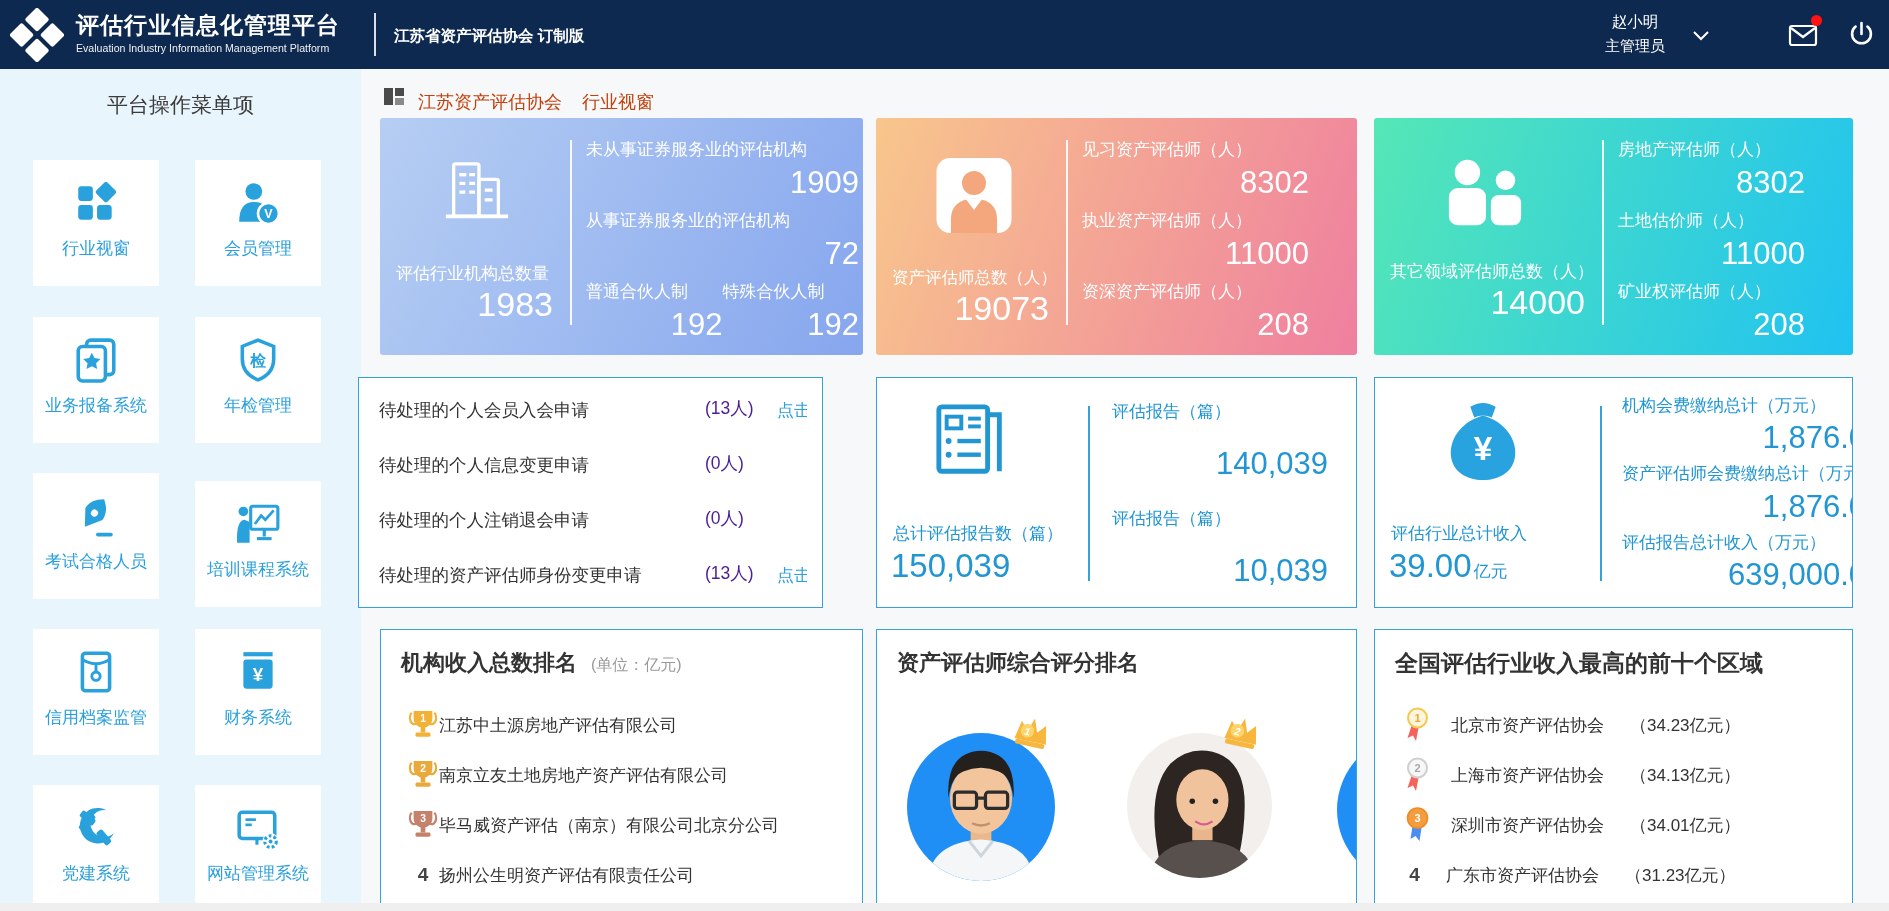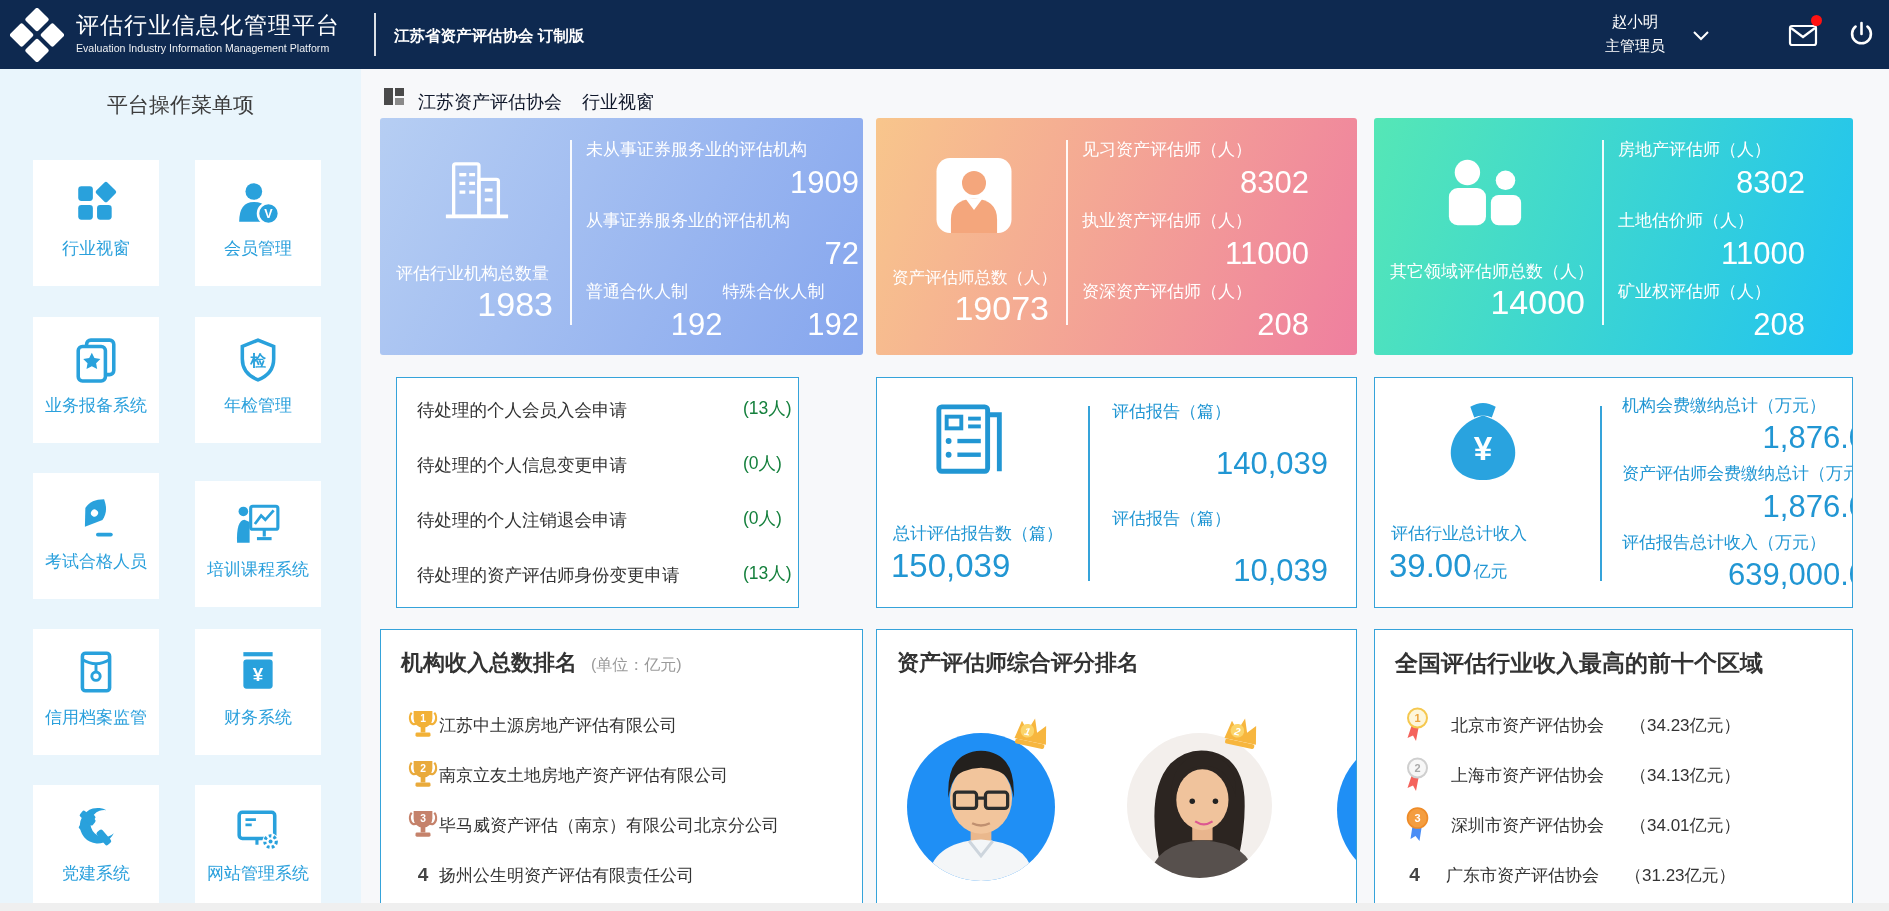--- a/index.html
+++ b/index.html
@@ -2,41 +2,41 @@
 <html><head>
 <meta charset="utf-8">
 <style>
   html,body{margin:0;padding:0}
   body{width:1889px;height:911px;overflow:hidden;position:relative;background:#f7f8fa;
        font-family:"Liberation Sans","DejaVu Sans",sans-serif;color:#333}
   svg{display:block}
   
   .hdr{position:absolute;left:0;top:0;width:1889px;height:69px;background:#0e2950;color:#fff}
   .hdr-logo{position:absolute;left:10px;top:8px}
-  .hdr-title{position:absolute;left:76px;top:10px;font-size:23px;font-weight:normal;letter-spacing:1px;white-space:nowrap}
+  .hdr-title{position:absolute;left:76px;top:10px;font-size:23px;font-weight:bold;letter-spacing:1px;white-space:nowrap}
   .hdr-sub{position:absolute;left:76px;top:42px;font-size:10.6px;color:rgba(255,255,255,.93);white-space:nowrap}
   .hdr-divider{position:absolute;left:374px;top:13px;width:2px;height:43px;background:rgba(255,255,255,.85)}
   .hdr-org{position:absolute;left:394px;top:26px;font-size:15.5px;font-weight:bold;white-space:nowrap}
   .hdr-user{position:absolute;left:1580px;top:10px;width:110px;text-align:center;cursor:pointer}
   .hdr-user .nm{font-size:15.5px;line-height:24px}
   .hdr-user .rl{font-size:15px;line-height:24px}
   .hdr-chevron{position:absolute;left:1692px;top:30px;cursor:pointer}
   .hdr-mail{position:absolute;left:1788px;top:23px;cursor:pointer}
   .hdr-maildot{position:absolute;left:1811px;top:15px;width:11px;height:11px;border-radius:50%;background:#ff1212}
   .hdr-power{position:absolute;left:1848px;top:21px;cursor:pointer}
   
   .side{position:absolute;left:0;top:69px;width:361px;height:842px;background:#e9f5fc}
   .side-title{position:absolute;left:0;top:22px;width:361px;text-align:center;font-size:21px;color:#3c3c3c}
   .mcard{position:absolute;width:126px;height:126px;background:#fff;cursor:pointer;
          display:flex;flex-direction:column;align-items:center}
   .mcard svg{margin-top:20px}
   .mlabel{margin-top:11px;font-size:17px;color:#2aa0dc;white-space:nowrap}
   
   .crumb-ic{position:absolute;left:384px;top:86px}
-  .crumb{position:absolute;left:418px;top:90px;font-size:18px;color:#0f172a}
+  .crumb{position:absolute;left:418px;top:90px;font-size:18px;color:#c2410c}
   .crumb span{margin-right:20px}
   
   .card{position:absolute;box-sizing:border-box}
   .grad{top:118px;height:237px;color:#fff;display:flex;border-radius:3px;overflow:hidden}
   .gcL{position:relative;box-sizing:border-box;padding:24px 15px 30px 16px;display:flex;flex-direction:column;flex:none}
   .gcL .ic{margin:16px 0 0 44px}
   .gc-mlab{margin-top:34px;font-size:17px;white-space:nowrap}
   .gc-main{margin-top:2px;font-size:34px;line-height:34px;text-align:right;padding-right:2px}
   .gc-sep{position:absolute;top:22px;bottom:30px;width:1.5px;background:rgba(255,255,255,.92)}
   .gcR{flex:1;min-width:0;display:flex;flex-direction:column;justify-content:space-between;padding:20px 48px 14px 16px}
@@ -56,21 +56,21 @@
   .wc-sep{position:absolute;top:28px;bottom:26px;width:1.5px;background:#35a3da}
   .wcR{flex:1;min-width:0;display:flex;flex-direction:column;justify-content:space-between;padding:22px 28px 20px 24px}
   .wc-lab{font-size:17px;height:20px;white-space:nowrap}
   .wc-val{font-size:31px;height:32px;line-height:32px;text-align:right}
   .wcR.clip{padding-right:0}
   .wcR.clip .wc-val{margin-right:-14px;white-space:nowrap}
   
   .pending{flex-direction:column;justify-content:space-between;padding:20px 0 18px 0}
   .pd-row{position:relative;height:26px}
   .pd-label{position:absolute;left:20px;top:0;font-size:17.5px;color:#333}
-  .pd-count{position:absolute;left:346px;top:-2px;font-size:17.5px;color:#15803d}
+  .pd-count{position:absolute;left:346px;top:-2px;font-size:17.5px;color:#4c1d95}
   .pd-link{position:absolute;left:418px;top:1px;width:30px;overflow:hidden;white-space:nowrap;
            font-size:17px;color:#2aa0dc;cursor:pointer}
   
   .rcard{top:629px;height:300px;background:#fff;border:1px solid #35a3da;overflow:hidden}
   .r-title{position:absolute;left:20px;top:18px;font-size:22px;color:#333;font-weight:600;white-space:nowrap}
   .r-unit{font-size:16px;color:#9a9a9a;font-weight:normal;margin-left:14px}
   .rrow{position:absolute;left:26px;right:10px;height:42px;display:flex;align-items:center}
   .rnum{width:32px;text-align:center;font-size:19px;font-weight:bold;color:#444;flex:none}
   .rname{font-size:17px;color:#333;white-space:nowrap}
   .rval{margin-left:26px;font-size:17px;color:#333;white-space:nowrap}
@@ -310,21 +310,21 @@
   <div class="gcR">
     <div class="gc-lab">房地产评估师（人）</div>
     <div class="gc-val">8302</div>
     <div class="gc-lab">土地估价师（人）</div>
     <div class="gc-val">11000</div>
     <div class="gc-lab">矿业权评估师（人）</div>
     <div class="gc-val">208</div>
   </div>
 </div>
 
-<div class="card wcard pending" style="left:396px;width:403px">
+<div class="card wcard pending" style="left:358px;width:465px">
   <div class="pd-row">
     <span class="pd-label">待处理的个人会员入会申请</span>
     <span class="pd-count">(13人)</span>
     <span class="pd-link">点击</span>
   </div>
   <div class="pd-row">
     <span class="pd-label">待处理的个人信息变更申请</span>
     <span class="pd-count">(0人)</span>
     <span class="pd-link"></span>
   </div>

